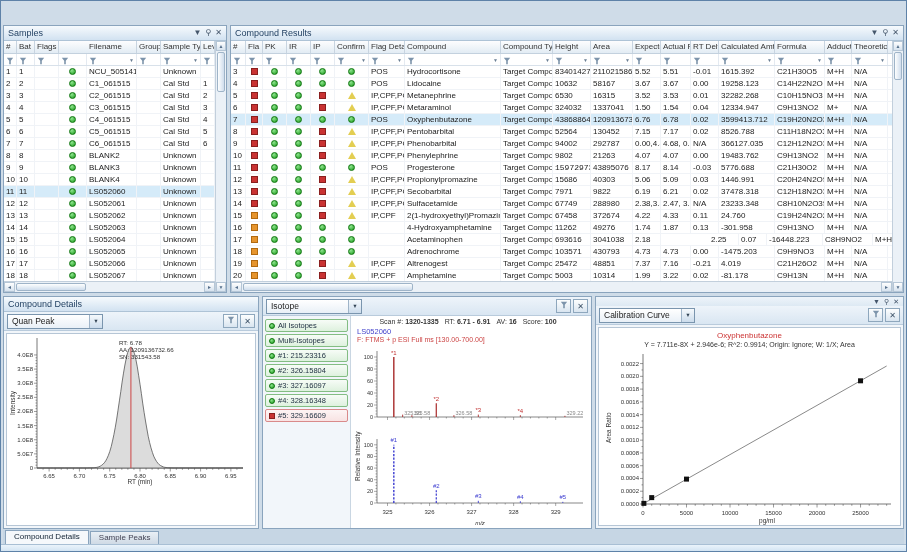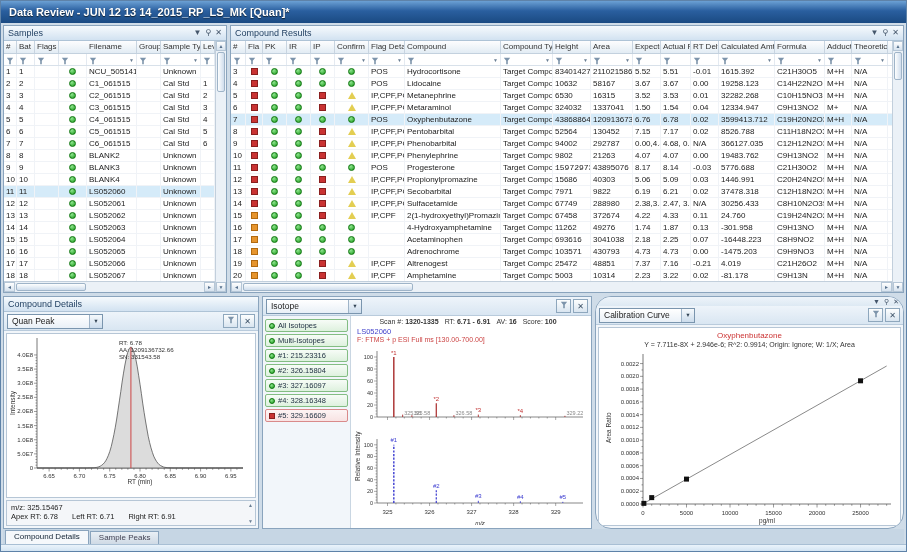--- a/index.html
+++ b/index.html
@@ -41,21 +41,21 @@
   .sb { background:linear-gradient(#fefefe,#d7e3ef); border:1px solid #b5c6d6; color:#56708c; font-size:5px;
     display:flex; align-items:center; justify-content:center; }
   .vscroll .sb { height:10px; }
   .hscroll .sb { width:11px; }
   .vthumb { margin:1px; height:40px; background:linear-gradient(90deg,#fdfefe,#cfdded); border:1px solid #9fb4c8; border-radius:2px; }
   .hthumb { margin:1px; width:70px; background:linear-gradient(#fdfefe,#cfdded); border:1px solid #9fb4c8; border-radius:2px; }
 
   .bottom-region { position:absolute; top:295px; left:2px; right:2px; height:233px; display:flex; gap:3px; }
   .details-panel { width:256px; flex:0 0 256px; }
   .isotope-panel { width:330px; flex:0 0 330px; }
-  .calib-panel { flex:1;border-radius:16px; }
+  .calib-panel { flex:1; }
 
   .toolbar { height:19px; flex:0 0 19px; display:flex; align-items:center; gap:3px; padding:0 3px;
     background:linear-gradient(#eef4fa,#d9e6f2); border-bottom:1px solid #b9cbdc; }
   .dd { display:flex; align-items:center; width:96px; height:15px; border:1px solid #7a95ae; background:linear-gradient(#ffffff,#e9f0f7);
     font-size:8.5px; color:#222; padding-left:4px; }
   .dd-btn { margin-left:auto; width:13px; align-self:stretch; background:linear-gradient(#f5f9fc,#ccdcec); border-left:1px solid #9fb4c8;
     display:flex; align-items:center; justify-content:center; font-size:5.5px; color:#345; }
   .tbtn { width:15px; height:14px; border:1px solid #8ea7bd; background:linear-gradient(#fdfefe,#d9e5f0);
     display:flex; align-items:center; justify-content:center; font-size:8px; color:#3d5268; }
   .tb-right { margin-left:auto; display:flex; gap:2px; }
@@ -97,21 +97,20 @@
   .tab.active { background:#f5f8fb; color:#123; height:14px; }
   .statusbar { position:absolute; top:543px; left:0; right:0; height:8px; background:linear-gradient(#eaf3fb,#cfe2f1); border-top:1px solid #a8bfd4; }
 
   svg text { font-family:"Liberation Sans", sans-serif; }
   .funnel { display:inline-block; }
 </style>
 </head>
 <body>
 
 <div class="app">
-  <div class="titlebar">Data Review - JUN 12 13 14_2015_RP_LS_MK [Quan]*</div>
 
   <div class="top-region">
 
     <section class="panel samples-panel">
       <div class="panel-titlebar">
         <span>Samples</span>
         <span class="pc">
           <span>▼</span>
           <span>⚲</span>
           <span>✕</span>
@@ -886,21 +885,21 @@
                   <span class="tri"></span>
                 </div>
                 <div class="c" style="width: 36px; flex: 0 0 36px;">IP,CPF,POS</div>
                 <div class="c" style="width: 96px; flex: 0 0 96px;">Sulfacetamide</div>
                 <div class="c" style="width: 52px; flex: 0 0 52px;">Target Compound</div>
                 <div class="c" style="width: 38px; flex: 0 0 38px;">67749</div>
                 <div class="c" style="width: 42px; flex: 0 0 42px;">288980</div>
                 <div class="c" style="width: 28px; flex: 0 0 28px;">2.38,3.34</div>
                 <div class="c" style="width: 30px; flex: 0 0 30px;">2.47, 3.33</div>
                 <div class="c" style="width: 28px; flex: 0 0 28px;">N/A</div>
-                <div class="c" style="width: 56px; flex: 0 0 56px;">30256.433</div>
+                <div class="c" style="width: 56px; flex: 0 0 56px;">23233.348</div>
                 <div class="c" style="width: 50px; flex: 0 0 50px;">C8H10N2O3S</div>
                 <div class="c" style="width: 27px; flex: 0 0 27px;">M+H</div>
                 <div class="c" style="width: 36px; flex: 0 0 36px;">N/A</div>
               </div>
               <div class="r">
                 <div class="c" style="width: 15px; flex: 0 0 15px;">15</div>
                 <div class="c ic" style="width: 17px; flex: 0 0 17px;">
                   <span class="sq or"></span>
                 </div>
                 <div class="c ic" style="width: 24px; flex: 0 0 24px;">
@@ -974,21 +973,21 @@
                 </div>
                 <div class="c ic" style="width: 34px; flex: 0 0 34px;">
                   <span class="dot"></span>
                 </div>
                 <div class="c" style="width: 36px; flex: 0 0 36px;"></div>
                 <div class="c" style="width: 96px; flex: 0 0 96px;">Acetaminophen</div>
                 <div class="c" style="width: 52px; flex: 0 0 52px;">Target Compound</div>
                 <div class="c" style="width: 38px; flex: 0 0 38px;">693616</div>
                 <div class="c" style="width: 42px; flex: 0 0 42px;">3041038</div>
                 <div class="c" style="width: 28px; flex: 0 0 28px;">2.18</div>
-                <div class="c" style="width: 30px; flex: 0 0 30px;">2.25</div>
+                <div class="c" style="width: 30px; flex: 0 0 30px; margin-left: 48px;">2.25</div>
                 <div class="c" style="width: 28px; flex: 0 0 28px;">0.07</div>
                 <div class="c" style="width: 56px; flex: 0 0 56px;">-16448.223</div>
                 <div class="c" style="width: 50px; flex: 0 0 50px;">C8H9NO2</div>
                 <div class="c" style="width: 27px; flex: 0 0 27px;">M+H</div>
                 <div class="c" style="width: 36px; flex: 0 0 36px;">N/A</div>
               </div>
               <div class="r">
                 <div class="c" style="width: 15px; flex: 0 0 15px;">18</div>
                 <div class="c ic" style="width: 17px; flex: 0 0 17px;">
                   <span class="sq or"></span>
@@ -1063,21 +1062,21 @@
                   <span class="sq"></span>
                 </div>
                 <div class="c ic" style="width: 34px; flex: 0 0 34px;">
                   <span class="tri"></span>
                 </div>
                 <div class="c" style="width: 36px; flex: 0 0 36px;">IP,CPF</div>
                 <div class="c" style="width: 96px; flex: 0 0 96px;">Amphetamine</div>
                 <div class="c" style="width: 52px; flex: 0 0 52px;">Target Compound</div>
                 <div class="c" style="width: 38px; flex: 0 0 38px;">5003</div>
                 <div class="c" style="width: 42px; flex: 0 0 42px;">10314</div>
-                <div class="c" style="width: 28px; flex: 0 0 28px;">2.23</div>
+                <div class="c" style="width: 28px; flex: 0 0 28px;">1.99</div>
                 <div class="c" style="width: 30px; flex: 0 0 30px;">3.22</div>
                 <div class="c" style="width: 28px; flex: 0 0 28px;">0.02</div>
                 <div class="c" style="width: 56px; flex: 0 0 56px;">-81.178</div>
                 <div class="c" style="width: 50px; flex: 0 0 50px;">C9H13N</div>
                 <div class="c" style="width: 27px; flex: 0 0 27px;">M+H</div>
                 <div class="c" style="width: 36px; flex: 0 0 36px;">N/A</div>
               </div>
             </div>
           <div class="hscroll">
             <span class="sb">◄</span>
@@ -1209,28 +1208,20 @@
             <text x="193.588235294118" y="144" font-size="6" fill="#333" text-anchor="middle">6.90</text>
             <text x="223.88235294117672" y="144" font-size="6" fill="#333" text-anchor="middle">6.95</text>
             <text x="133" y="150" font-size="6.5" fill="#333" text-anchor="middle">RT (min)</text>
             <text x="8" y="69" font-size="6.5" fill="#333" text-anchor="middle" transform="rotate(-90 8 69)">Intensity</text>
             <path d="M 30 134 L 30.0 134.0 L 31.4 134.0 L 32.7 134.0 L 34.1 134.0 L 35.5 134.0 L 36.9 134.0 L 38.2 134.0 L 39.6 134.0 L 41.0 134.0 L 42.4 134.0 L 43.7 134.0 L 45.1 134.0 L 46.5 134.0 L 47.9 134.0 L 49.2 134.0 L 50.6 134.0 L 52.0 134.0 L 53.3 134.0 L 54.7 134.0 L 56.1 134.0 L 57.5 134.0 L 58.8 134.0 L 60.2 134.0 L 61.6 134.0 L 63.0 134.0 L 64.3 134.0 L 65.7 134.0 L 67.1 134.0 L 68.5 134.0 L 69.8 134.0 L 71.2 134.0 L 72.6 134.0 L 73.9 134.0 L 75.3 134.0 L 76.7 134.0 L 78.1 134.0 L 79.4 134.0 L 80.8 134.0 L 82.2 133.9 L 83.6 133.9 L 84.9 133.9 L 86.3 133.8 L 87.7 133.6 L 89.1 133.5 L 90.4 133.2 L 91.8 132.8 L 93.2 132.2 L 94.5 131.4 L 95.9 130.3 L 97.3 128.8 L 98.7 126.9 L 100.0 124.4 L 101.4 121.3 L 102.8 117.4 L 104.2 112.7 L 105.5 107.1 L 106.9 100.6 L 108.3 93.2 L 109.7 85.0 L 111.0 76.2 L 112.4 66.9 L 113.8 57.4 L 115.1 48.1 L 116.5 39.1 L 117.9 31.0 L 119.3 24.1 L 120.6 18.7 L 122.0 15.0 L 123.4 13.2 L 124.8 13.4 L 126.1 15.7 L 127.5 19.8 L 128.9 25.6 L 130.3 32.9 L 131.6 41.2 L 133.0 50.2 L 134.4 59.7 L 135.7 69.1 L 137.1 78.3 L 138.5 87.0 L 139.9 95.0 L 141.2 102.2 L 142.6 108.5 L 144.0 113.9 L 145.4 118.4 L 146.7 122.1 L 148.1 125.0 L 149.5 127.4 L 150.9 129.2 L 152.2 130.6 L 153.6 131.6 L 155.0 132.3 L 156.3 132.9 L 157.7 133.3 L 159.1 133.5 L 160.5 133.7 L 161.8 133.8 L 163.2 133.9 L 164.6 133.9 L 166.0 134.0 L 167.3 134.0 L 168.7 134.0 L 170.1 134.0 L 171.5 134.0 L 172.8 134.0 L 174.2 134.0 L 175.6 134.0 L 176.9 134.0 L 178.3 134.0 L 179.7 134.0 L 181.1 134.0 L 182.4 134.0 L 183.8 134.0 L 185.2 134.0 L 186.6 134.0 L 187.9 134.0 L 189.3 134.0 L 190.7 134.0 L 192.1 134.0 L 193.4 134.0 L 194.8 134.0 L 196.2 134.0 L 197.5 134.0 L 198.9 134.0 L 200.3 134.0 L 201.7 134.0 L 203.0 134.0 L 204.4 134.0 L 205.8 134.0 L 207.2 134.0 L 208.5 134.0 L 209.9 134.0 L 211.3 134.0 L 212.7 134.0 L 214.0 134.0 L 215.4 134.0 L 216.8 134.0 L 218.1 134.0 L 219.5 134.0 L 220.9 134.0 L 222.3 134.0 L 223.6 134.0 L 225.0 134.0 L 226.4 134.0 L 227.8 134.0 L 229.1 134.0 L 230.5 134.0 L 231.9 134.0 L 233.3 134.0 L 234.6 134.0 L 236.0 134.0 L 236 134 Z" fill="#dcdcdc" stroke="#555" stroke-width="0.8"></path>
             <line x1="123.91176470588255" y1="134" x2="123.91176470588255" y2="13.04347826086957" stroke="#cc4444" stroke-width="1"></line>
             <text x="111.91176470588255" y="11" font-size="6.2" fill="#333" text-anchor="start">RT: 6.78</text>
             <text x="111.91176470588255" y="18" font-size="6.2" fill="#333" text-anchor="start">AA: 1209136732.66</text>
             <text x="111.91176470588255" y="25" font-size="6.2" fill="#333" text-anchor="start">SN: 331543.58</text>
           </svg>
-      </div>
-      <div class="infobox">
-        <div>m/z: 325.15467</div>
-        <div class="l2" id="peak-info-l2"><span>Apex RT: 6.78</span><span>Left RT: 6.71</span><span>Right RT: 6.91</span></div>
-        <div class="info-arrows">
-          <span>▲</span>
-          <span>▼</span>
-        </div>
       </div>
     </section>
 
     <section class="panel isotope-panel">
       <div class="toolbar">
         <div class="dd">
           <span>Isotope</span>
           <span class="dd-btn">▼</span>
         </div>
         <div class="tb-right">

